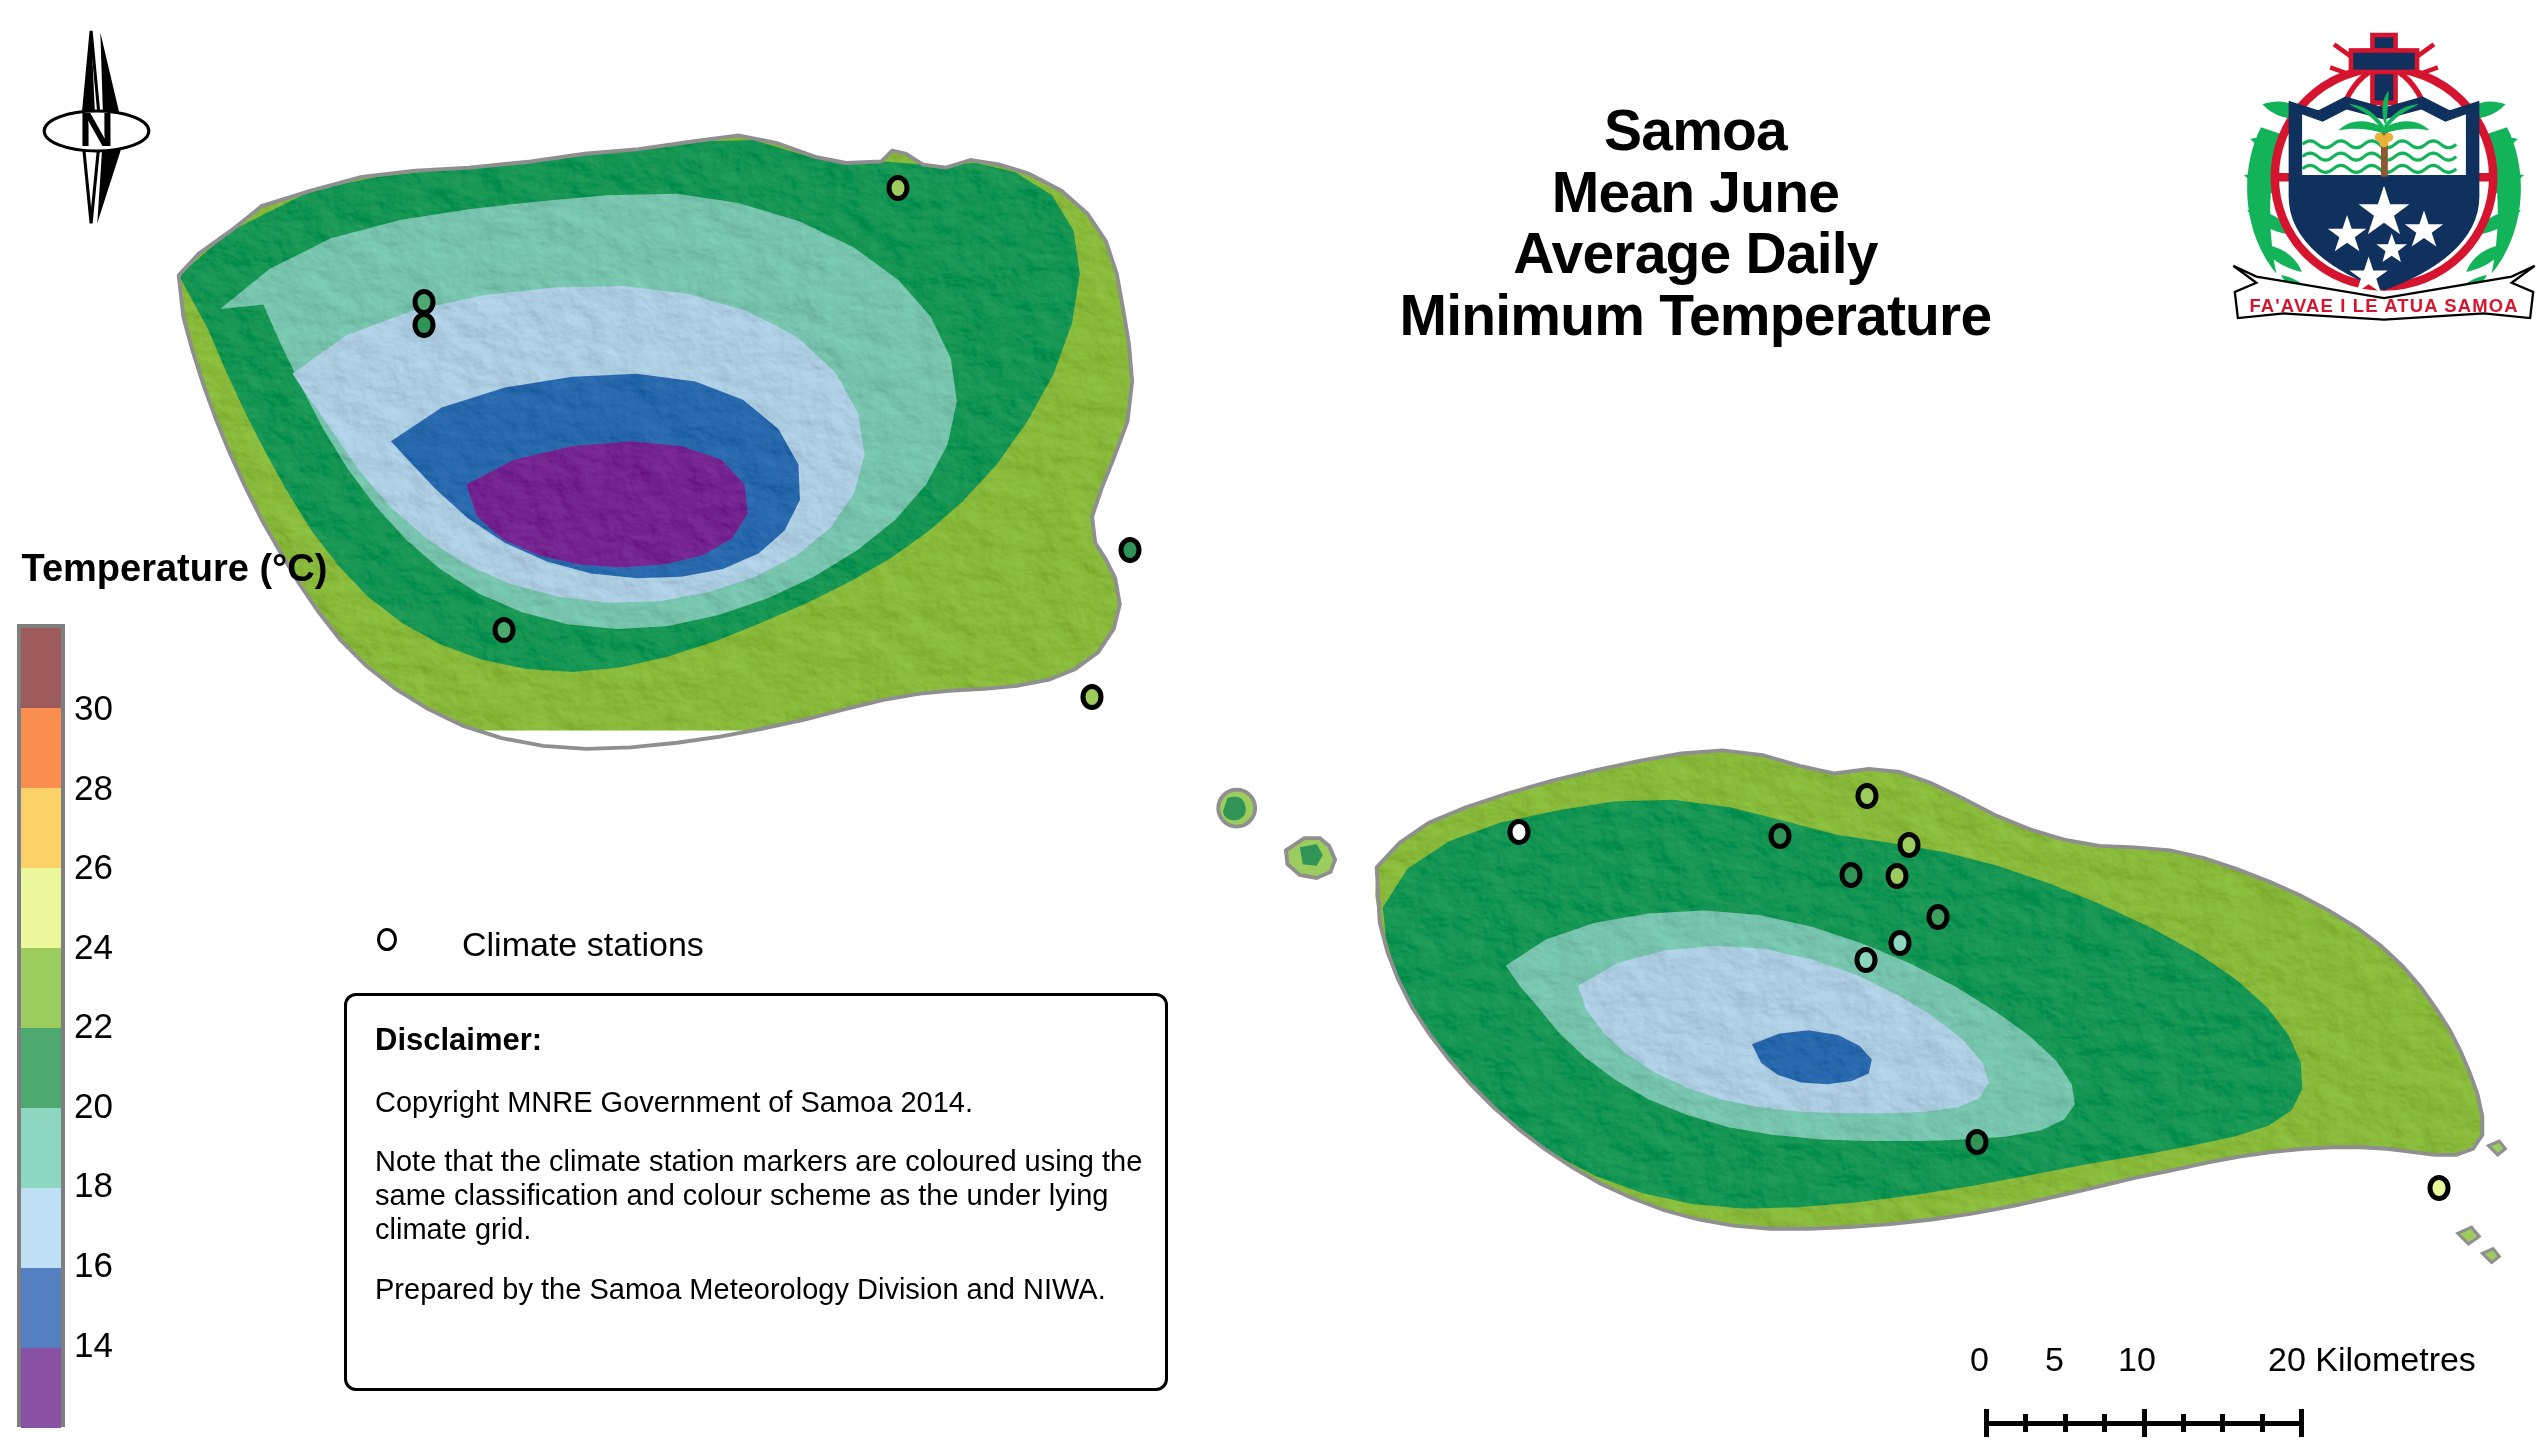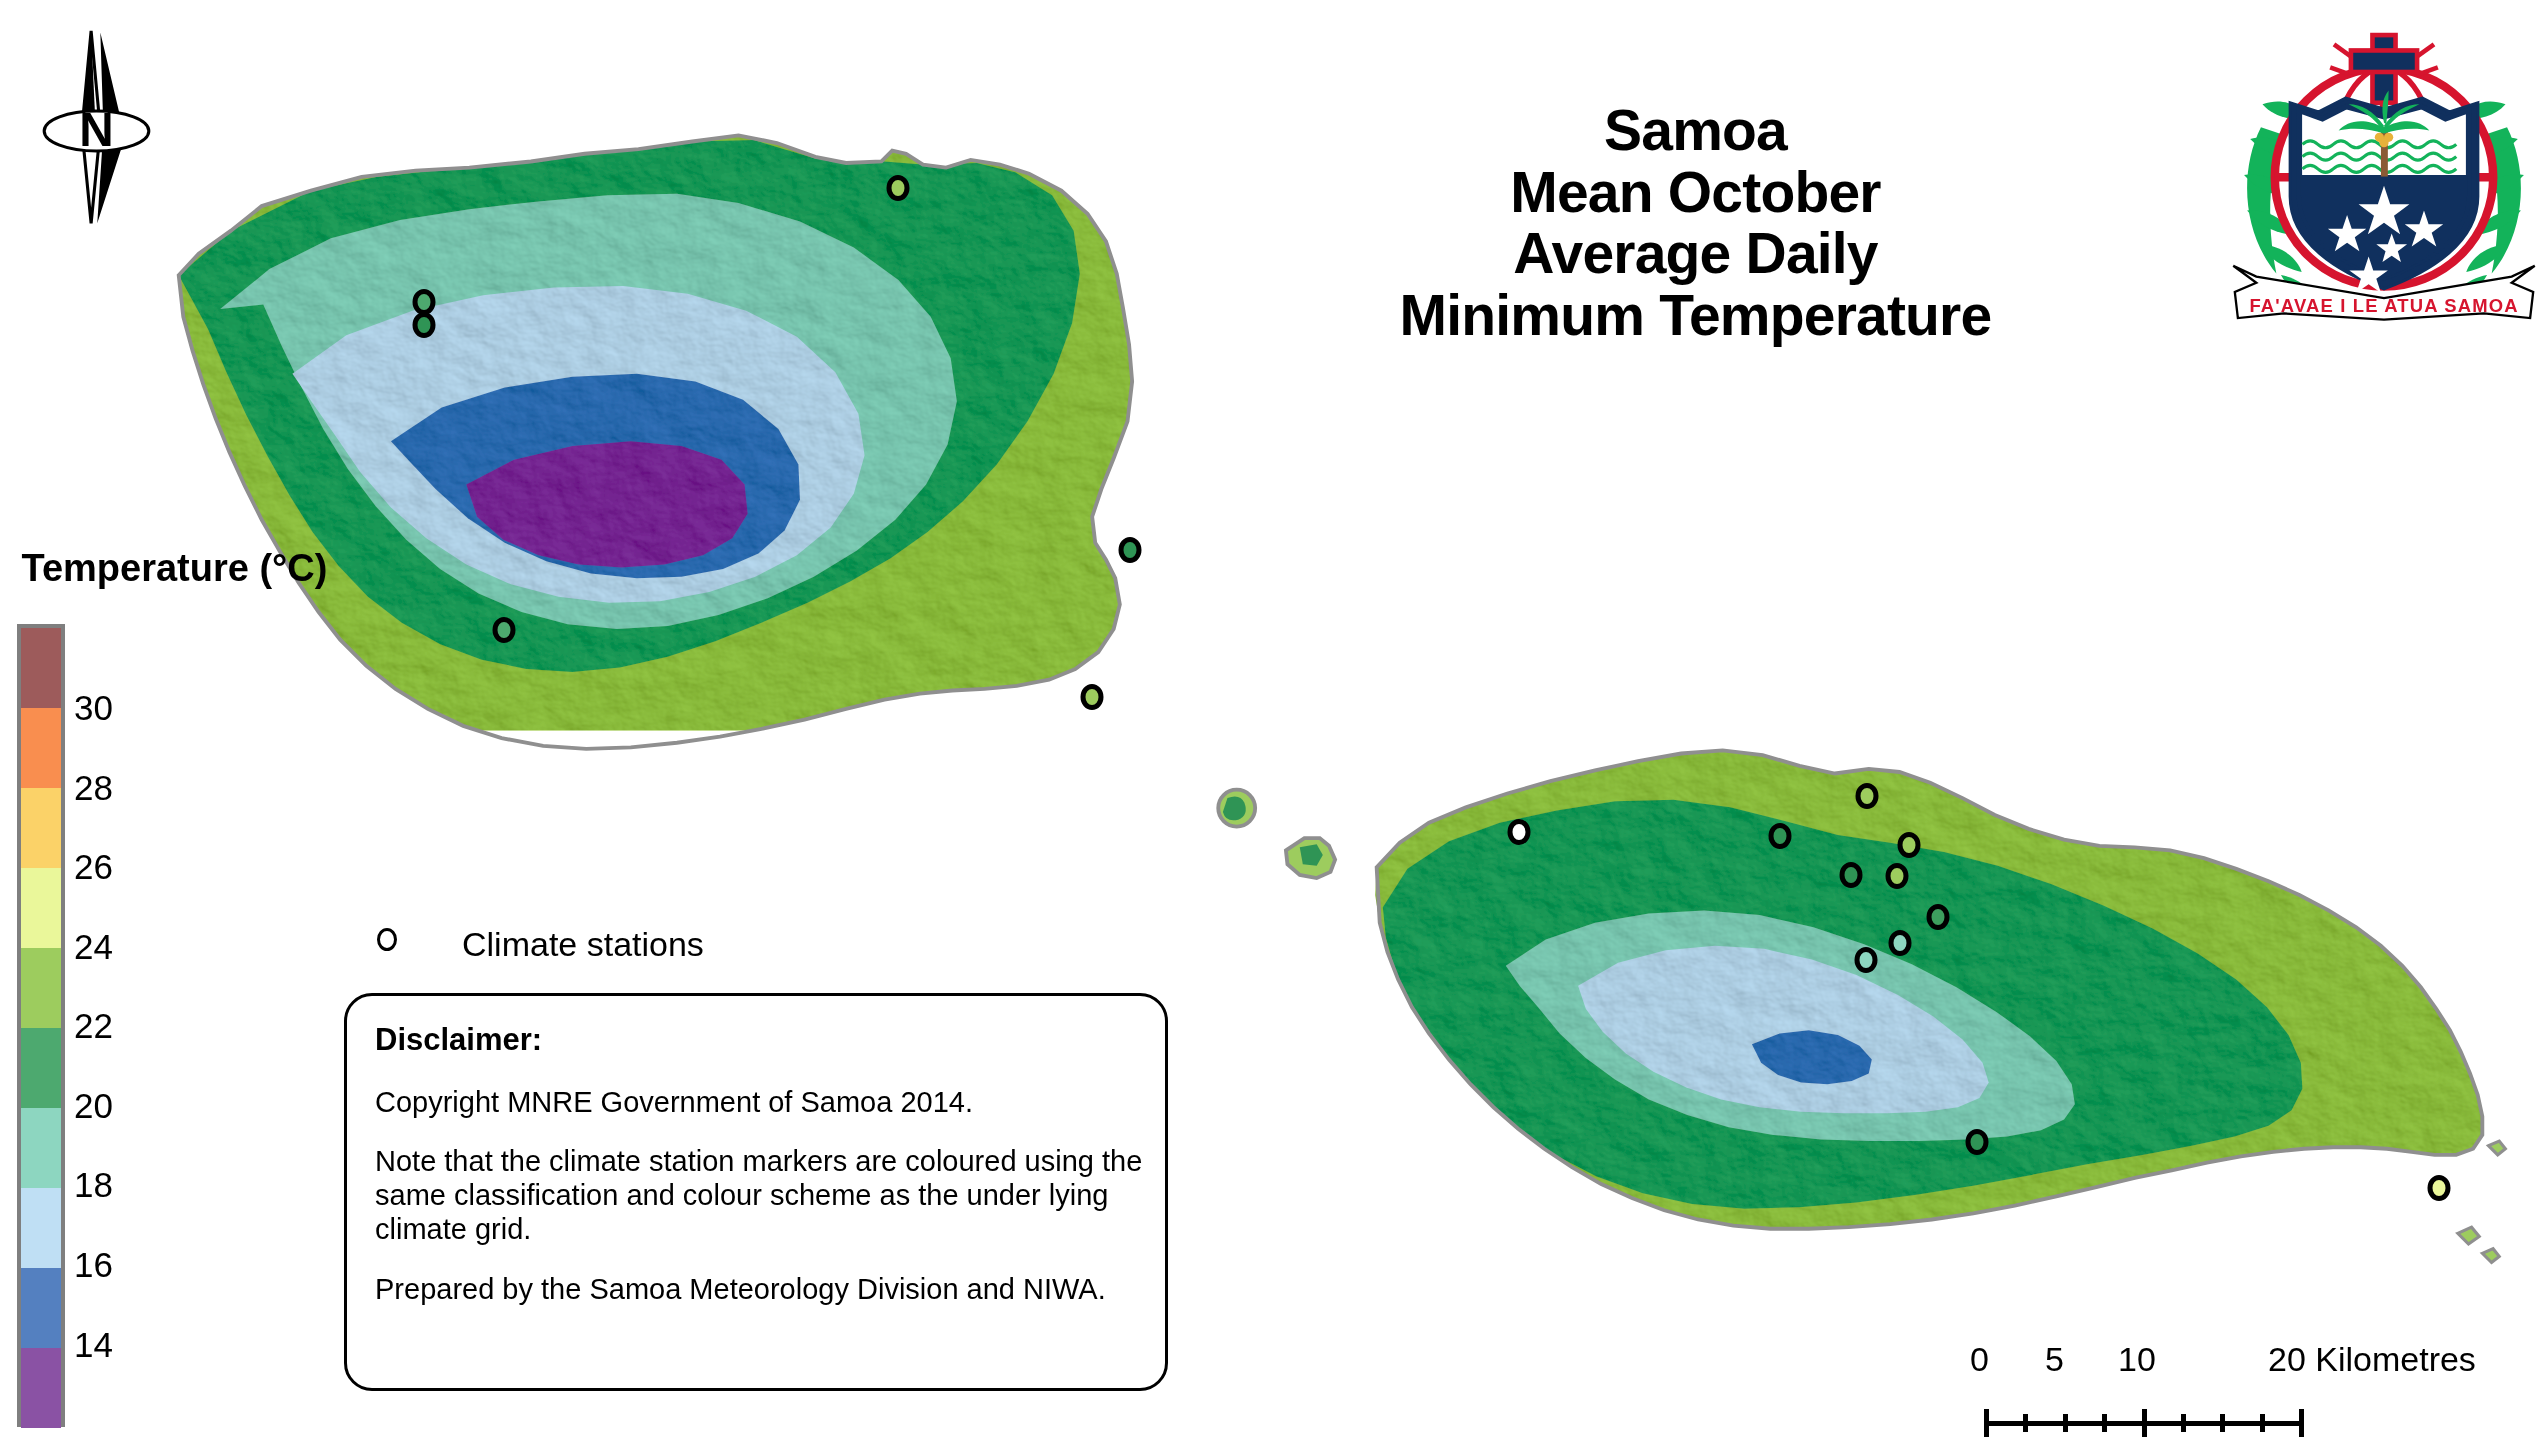--- a/index.html
+++ b/index.html
@@ -71,21 +71,21 @@
   }
   #stations-legend .lbl{
     position:absolute;left:108px;top:4.6px;
     font-size:34px;white-space:nowrap;
   }
 
   
   #disclaimer{
     position:absolute;left:344px;top:993px;
     width:824px;height:398px;
-    border:3.8px solid #000;border-radius:28px;
+    border:3.8px solid #000;border-radius:12px;
     background:#fff;box-sizing:border-box;
     padding:26px 0 0 28px;
   }
   #disclaimer .h{font-size:31px;font-weight:bold;margin-bottom:1.5px;}
   #disclaimer p{margin:0;font-size:29px;line-height:1.17;}
   #disclaimer .gap{height:26px;}
 
   
   #scalebar{position:absolute;left:1970px;top:1340px;width:538px;height:108px;}
   #scalebar .labels{position:relative;height:45px;}
@@ -117,21 +117,21 @@
       <polygon points="78,22 90,150 78,272 66,150" fill="#ffffff" stroke="#000" stroke-width="4"></polygon>
       <polygon points="90,24 122,160 86,272 94,150" fill="#000000"></polygon>
       <polygon points="78,22 84,150 66,150" fill="#000000"></polygon>
       <ellipse cx="85" cy="152" rx="68" ry="26" fill="#ffffff" stroke="#000" stroke-width="4"></ellipse>
       <text x="85" y="172" font-family="'Liberation Sans',sans-serif" font-size="62" font-weight="bold" text-anchor="middle" fill="#000">N</text>
     </svg>
   </div>
 
   <div id="map-title">
     <div>Samoa</div>
-    <div>Mean October</div>
+    <div>Mean June</div>
     <div>Average Daily</div>
     <div>Minimum Temperature</div>
   </div>
 
   <div id="coat-of-arms">
     <svg viewBox="0 0 400 420" width="308" height="323">
 
       <g fill="#13b35a">
         <path d="M40,150 C10,210 18,290 60,340 C48,280 48,210 70,160 Z"></path>
         <path d="M360,150 C390,210 382,290 340,340 C352,280 352,210 330,160 Z"></path>

